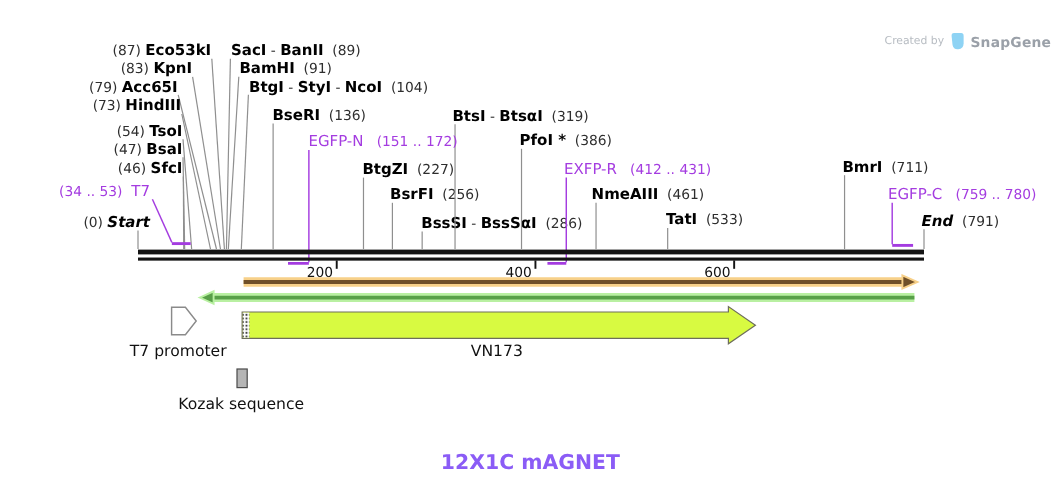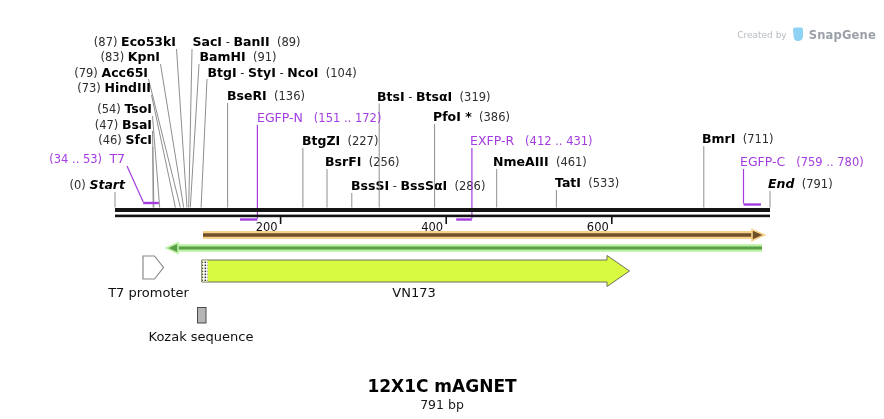--- a/index.html
+++ b/index.html
@@ -3,21 +3,21 @@
 <meta charset="utf-8">
 <style>
   html,body{margin:0;padding:0;background:#ffffff;}
   body{width:884px;height:419px;position:relative;overflow:hidden;
        font-family:"DejaVu Sans", sans-serif;}
   #map-svg{position:absolute;left:0;top:0;}
   .branding{position:absolute;top:3px;right:8px;display:flex;align-items:center;gap:5px;margin-top:24px;}
   .created-by{font-size:9px;color:#b7bcc2;}
   .brand-name{font-size:11.5px;color:#9aa0a8;font-weight:600;letter-spacing:.2px;}
   .title-block{position:absolute;left:0;right:0;top:377px;text-align:center;}
-  .map-title{font-size:17px;font-weight:bold;color:#000000;line-height:1.15;}
+  .map-title{font-size:17px;font-weight:bold;color:#8b5cf6;line-height:1.15;}
   .map-bp{font-size:12.5px;color:#1a1a1a;line-height:1.2;}
 </style>
 </head>
 <body>
 
 <svg id="map-svg" width="884" height="419" viewBox="0 0 884 419">
     <defs>
       <pattern id="hatch" width="3" height="3" patternUnits="userSpaceOnUse">
         <rect width="3" height="3" fill="#ffffff"></rect>
         <rect x="0.6" y="0.6" width="1.5" height="1.5" fill="#2b2b2b"></rect>
@@ -103,14 +103,13 @@
 <div class="branding">
   <span class="created-by">Created by</span>
   <svg width="12" height="15" viewBox="0 0 12 15">
     <path d="M3,0.5 L9,0.5 Q11,0.5 11,2.8 L11,9 Q11,13.5 6.5,14 Q2.5,14.3 1.8,10.5 L1,3 Q0.8,0.7 3,0.5 Z" fill="#8ed3f4"></path>
   </svg>
   <span class="brand-name">SnapGene</span>
 </div>
 
 <div class="title-block">
   <div class="map-title">12X1C mAGNET</div>
-  <div class="map-bp">791 bp</div>
 </div>
 
 </body></html>

